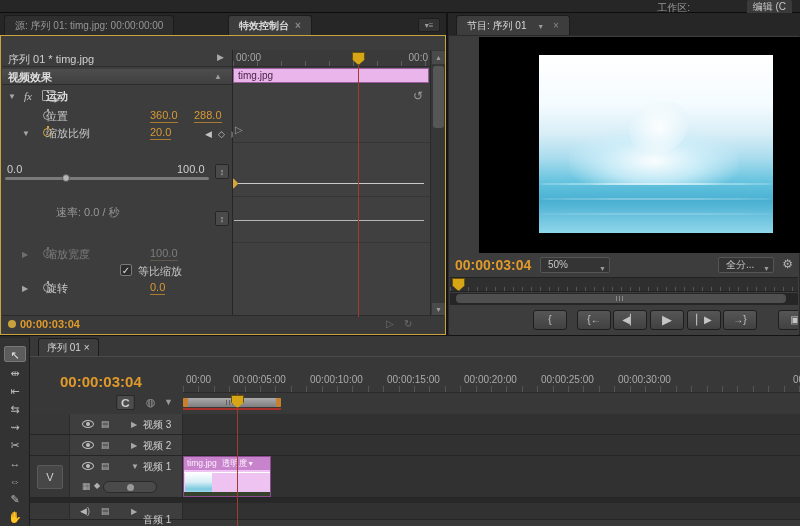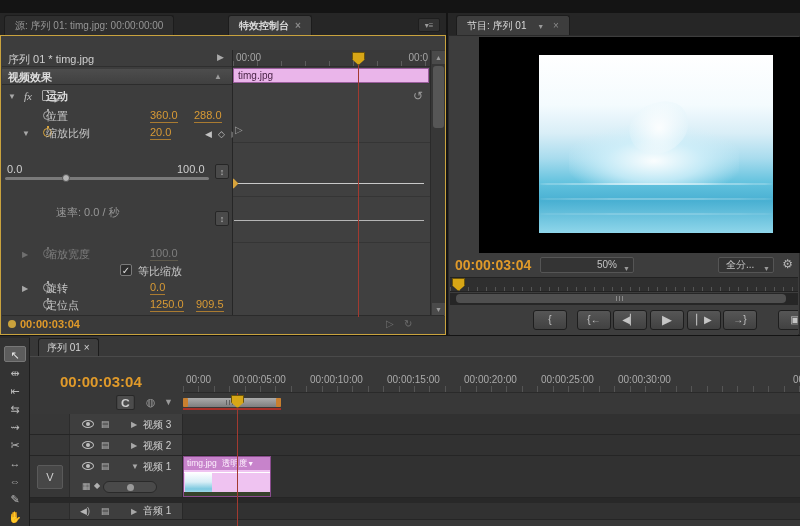--- a/index.html
+++ b/index.html
@@ -176,20 +176,24 @@
   .clip-thumb { position:absolute; left:1px; top:16px; width:27px; height:20px;
                 background:linear-gradient(180deg,#fdfeff 0%,#d8eef6 45%,#7cc9e0 80%,#aadcec 100%); }
   .clip-foot { position:absolute; left:0; bottom:0; width:100%; height:4px; background:#37422c; }
   .tl-playline { position:absolute; left:207px; top:57px; width:1px; height:133px; background:#a23a30; z-index:8; }
 </style>
 </head>
 <body>
 
 <div id="app">
 
+  <div class="abs menubar">
+    <span class="ws-label">工作区:</span>
+    <span class="ws-value">编辑 (C</span>
+  </div>
 
   <div class="abs panel-left">
     <div class="tabbar">
       <div class="tab" style="left:4px; max-width:218px; overflow:hidden;">
         <span>源: 序列 01: timg.jpg: 00:00:00:00</span>
       </div>
       <div class="tab active" style="left:228px;font-weight:bold;">
         <span>特效控制台</span><span class="closex">×</span>
       </div>
       <div class="panel-menu" style="right:6px;">▾≡</div>
@@ -258,26 +262,20 @@
         <span class="lbl" style="left:136px;">等比缩放</span>
       </div>
 
       <div class="ec-row" style="top:244px;">
         <span class="tri" style="left:20px;">▶</span>
         <span class="stopwatch"></span>
         <span class="lbl">旋转</span>
         <span class="hot" style="left:148px;">0.0</span>
       </div>
 
-      <div class="ec-row" style="top:261px;">
-        <span class="stopwatch"></span>
-        <span class="lbl">定位点</span>
-        <span class="hot" style="left:148px;">1250.0</span>
-        <span class="hot" style="left:194px;">909.5</span>
-      </div>
 
       <div class="abs ec-ruler">
         <span style="position:absolute; left:3px; top:2px;">00:00</span>
         <span style="position:absolute; right:2px; top:2px;">00:0</span>
         <span class="ticks"></span>
       </div>
       <div class="ph-marker" style="left:351px; top:16px;"></div>
       <div class="abs ec-clipbar">
         <span>timg.jpg</span>
       </div>
@@ -323,21 +321,21 @@
           <div class="splash1"></div>
           <div class="splash2"></div>
           <div class="ripple" style="top:128px;"></div>
           <div class="ripple" style="top:143px; opacity:.6;"></div>
           <div class="ripple" style="top:158px; opacity:.4;"></div>
         </div>
       </div>
 
       <div class="abs pm-controls">
         <span class="pm-tc tc">00:00:03:04</span>
-        <div class="pm-select" style="left:90px; width:94px;text-align:right;">
+        <div class="pm-select" style="left:90px; width:70px;">
           <span>50%</span>
           <span class="dd">▼</span>
         </div>
         <div class="pm-select" style="left:268px; width:56px;">
           <span>全分...</span>
           <span class="dd">▼</span>
         </div>
         <span class="wrench">⚙</span>
       </div>
 
@@ -470,21 +468,21 @@
 
         <div class="trow" style="top:84px; height:5px; background:#282828; border-bottom:none;"></div>
 
         <div class="trow" style="top:89px; height:17px;">
           <div class="tcontent"></div>
           <div class="thead">
             <span class="gutter"></span>
             <span class="spk" style="top:3px;">◀)</span>
             <span class="film" style="top:3px;">▤</span>
             <span class="texp" style="top:4px;">▶</span>
-            <span class="tname" style="top:1px;">音频 1</span>
+            <span class="tname" style="top:10px;">音频 1</span>
           </div>
         </div>
       </div>
 
       <div class="tl-playline"></div>
     </div>
   </div>
 
 </div>
 

